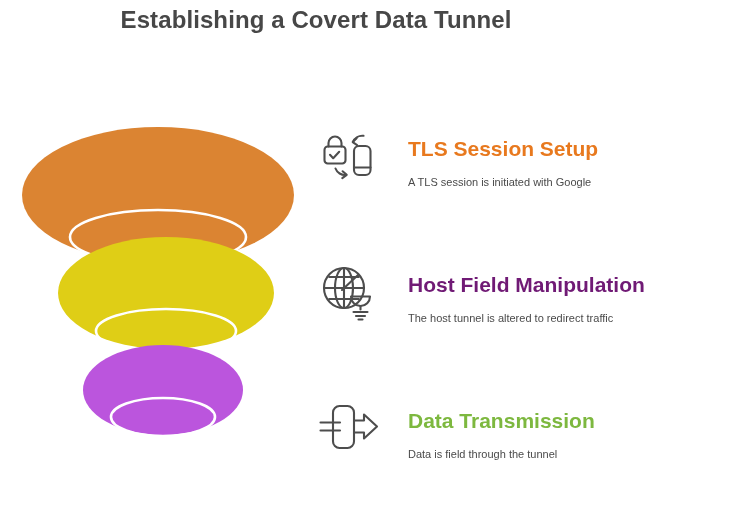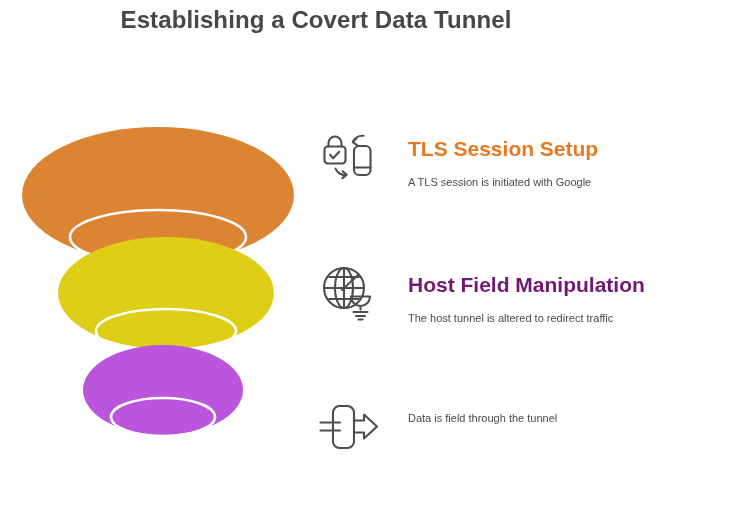--- a/index.html
+++ b/index.html
@@ -175,17 +175,18 @@
 
         <rect x="15" y="8" width="21" height="42" rx="6.5"></rect>
 
         <line x1="2.5" y1="24.5" x2="22" y2="24.5"></line>
         <line x1="2.5" y1="32.5" x2="22" y2="32.5"></line>
 
         <path d="M36 22.5 h10 v-6 l13 12 l-13 12 v-6 h-10"></path>
       </svg>
     </div>
     <div class="step-body">
+      <div class="step-heading" style="color:#7db83f">Data Transmission</div>
       <div class="step-desc">Data is field through the tunnel</div>
     </div>
   </div>
 
 </div>
 
 </body></html>

